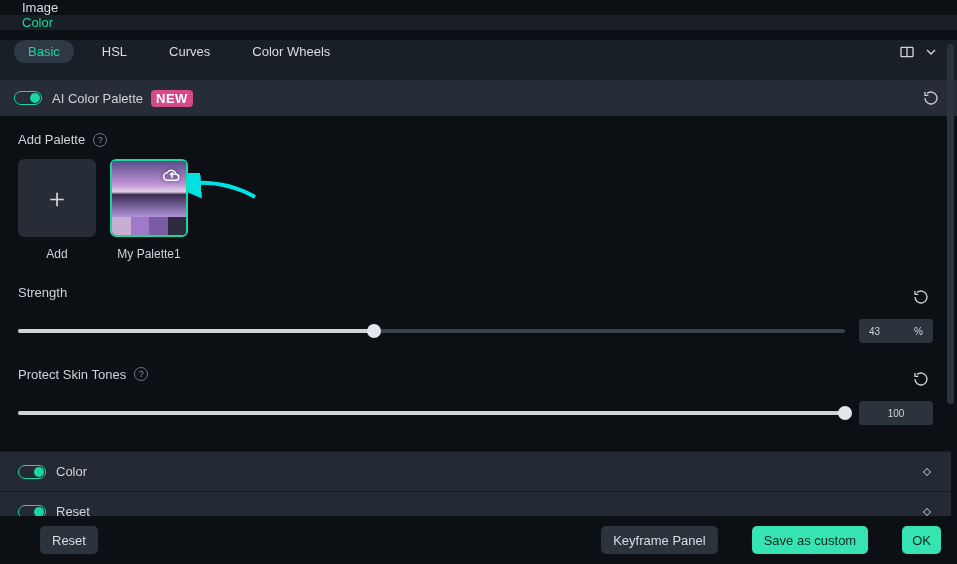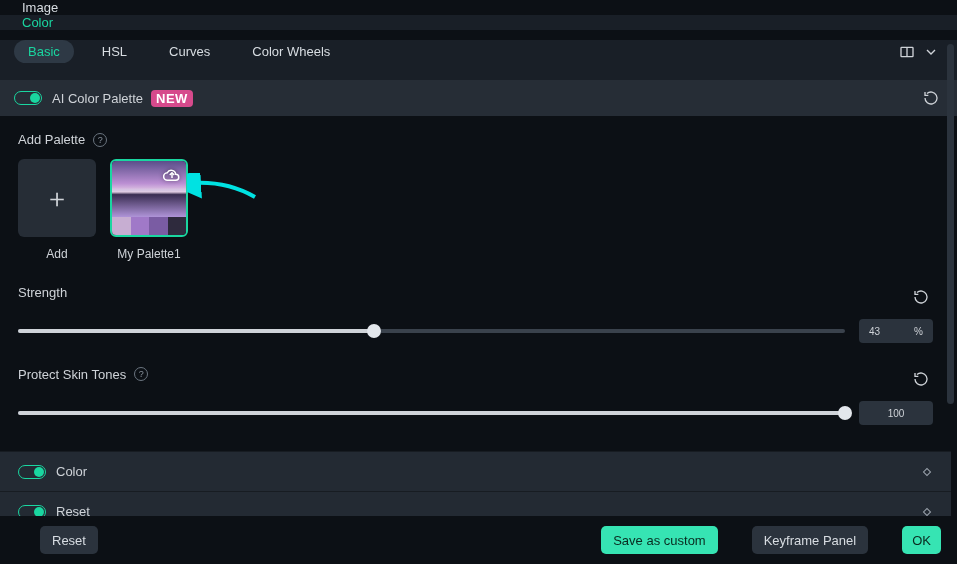--- a/index.html
+++ b/index.html
@@ -290,22 +290,22 @@
 
   </div>
 
   <div class="scrollbar">
       <div class="thumb"></div>
     </div>
 
   <div class="footer">
     <button class="btn">Reset</button>
     <div class="spacer"></div>
+    <button class="btn">Keyframe Panel</button>
     <button class="btn btn-accent">Save as custom</button>
-    <button class="btn">Keyframe Panel</button>
     <button class="btn btn-ok">OK</button>
   </div>
 
   <div class="anno-arrow">
     <svg viewBox="0 0 70 30">
         <defs>
           <marker id="ah" markerWidth="8" markerHeight="8" refX="2" refY="4" orient="auto">
             <path d="M0,0 L8,4 L0,8 z" fill="#00e2e2"></path>
           </marker>
         </defs>

